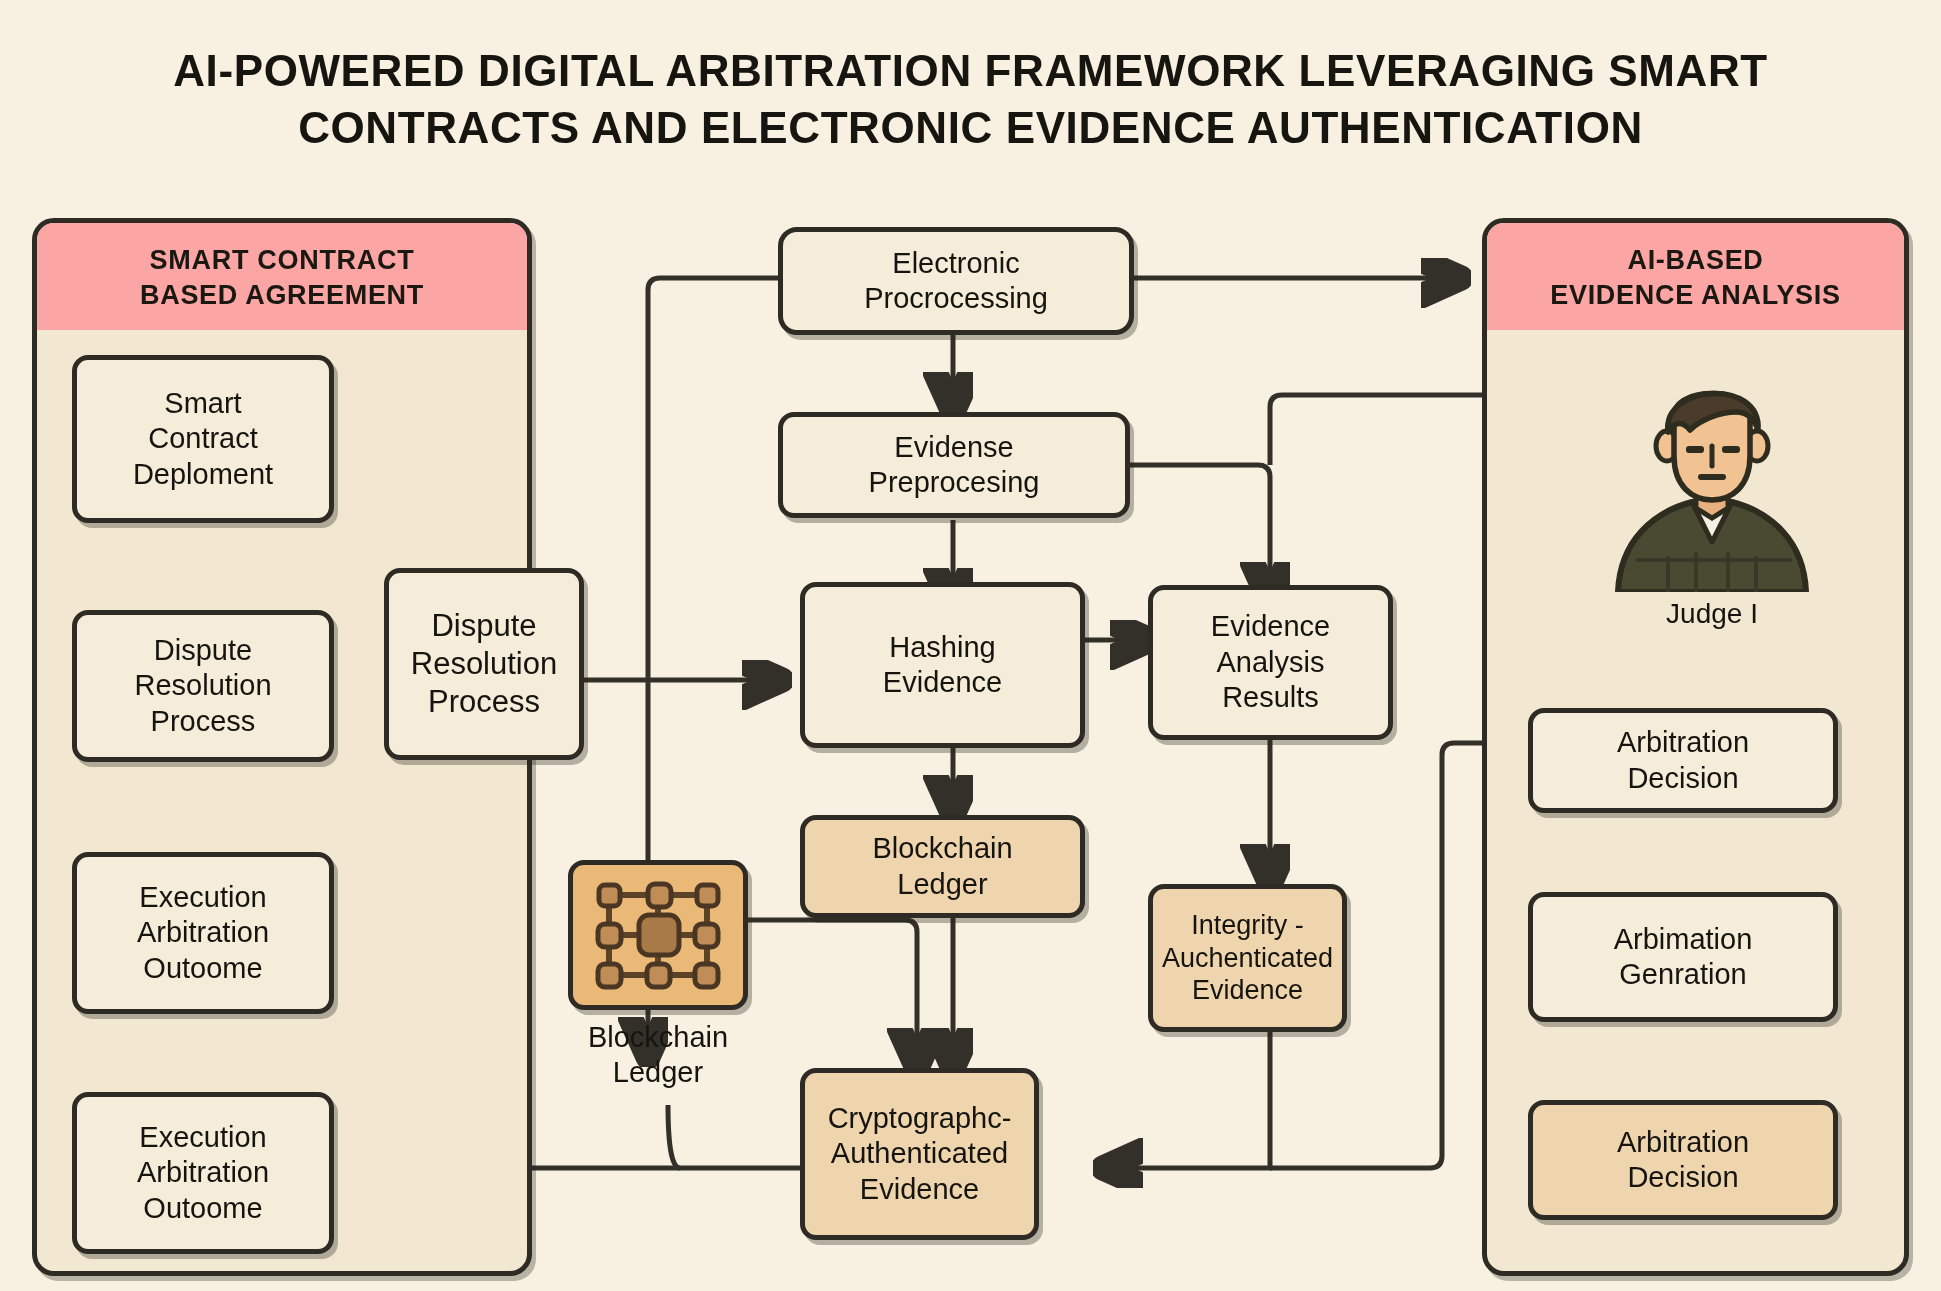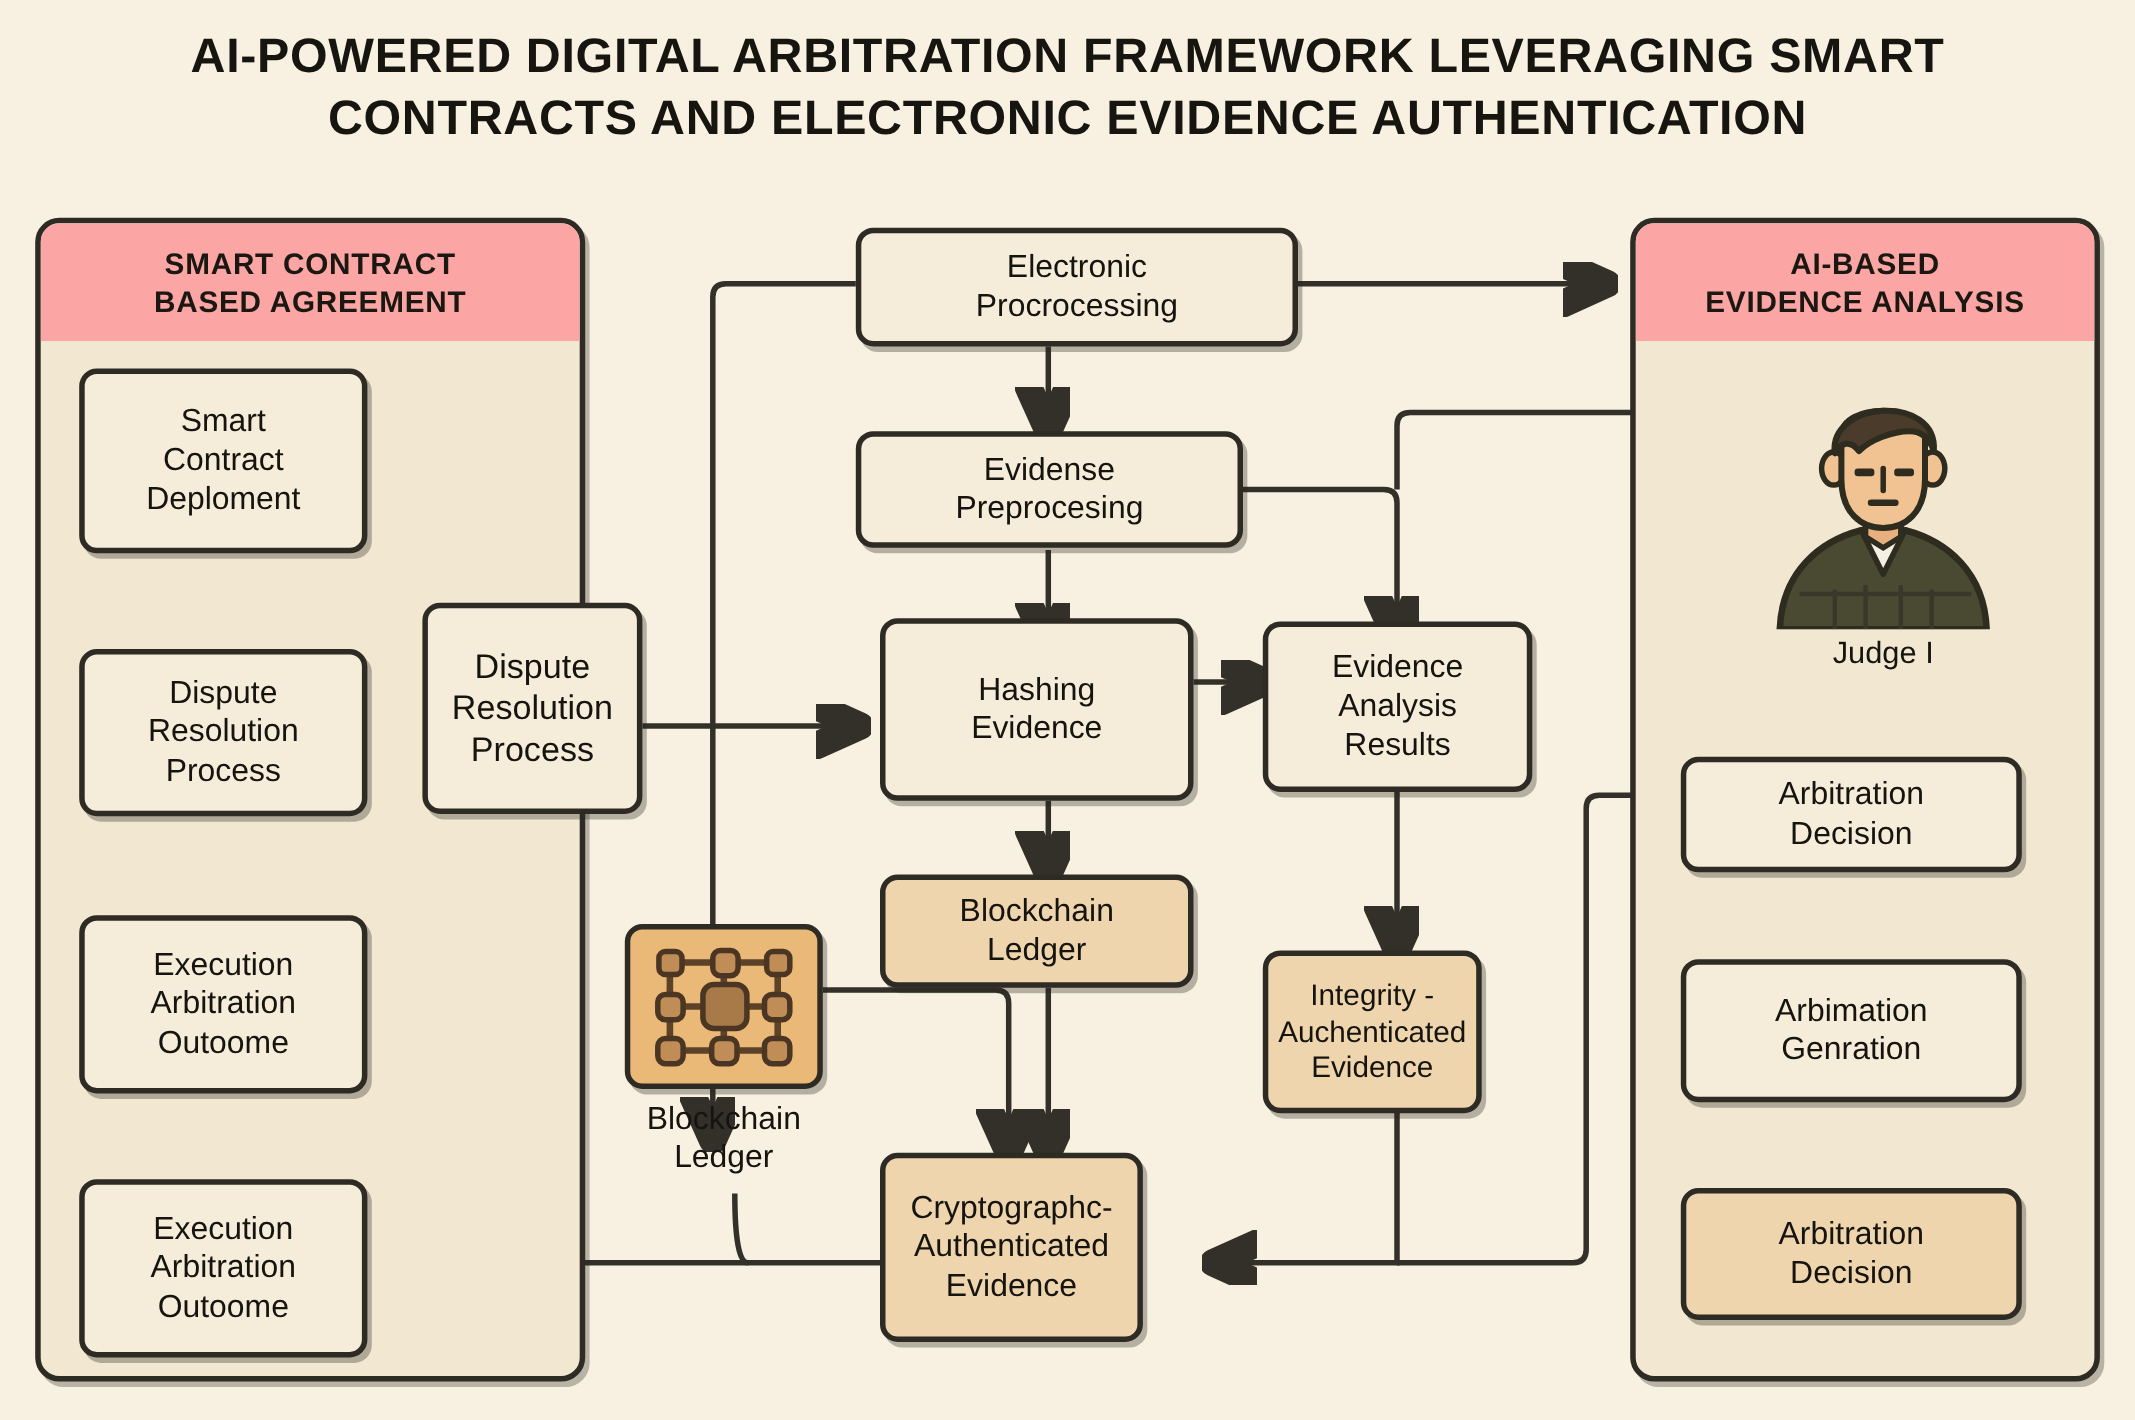--- a/index.html
+++ b/index.html
@@ -5,21 +5,21 @@
   html, body {
     margin: 0; padding: 0;
     background: #f8f1e2;
   }
   body {
     width: 1941px; height: 1291px;
     position: relative;
     font-family: "Liberation Sans", sans-serif;
     overflow: hidden;
   }
-  #stage { position: absolute; inset: 0; }
+  #stage { position: absolute; inset: 0; margin-top: 20px; }
 
   
   .title {
     position: absolute;
     left: 0; right: 0; top: 22px;
     text-align: center;
     font-size: 44px;
     font-weight: bold;
     letter-spacing: 0.6px;
     line-height: 1.3;
@@ -195,21 +195,21 @@
 Arbitration
 Outoome</span>
   </div>
 
   <div class="node plain" style="left:384px; top:548px; width:200px; height:192px; font-size:31px;">
     <span>Dispute
 Resolution
 Process</span>
   </div>
 
-  <div class="node plain" style="left:778px; top:207px; width:402px; height:108px;">
+  <div class="node plain" style="left:778px; top:207px; width:356px; height:108px;border-radius:19px;">
     <span>Electronic
 Procrocessing</span>
   </div>
 
   <div class="node plain" style="left:778px; top:392px; width:352px; height:106px;">
     <span>Evidense
 Preprocesing</span>
   </div>
 
   <div class="node plain" style="left:800px; top:562px; width:285px; height:166px;">

